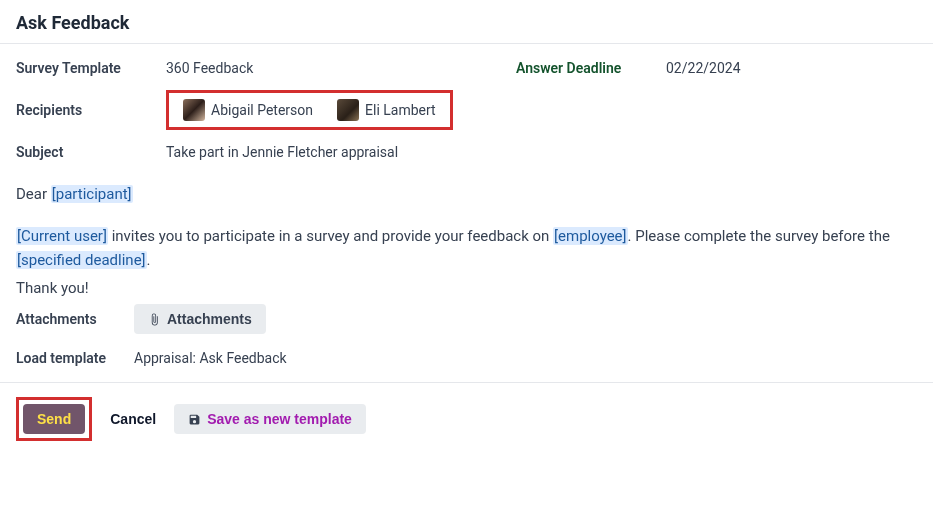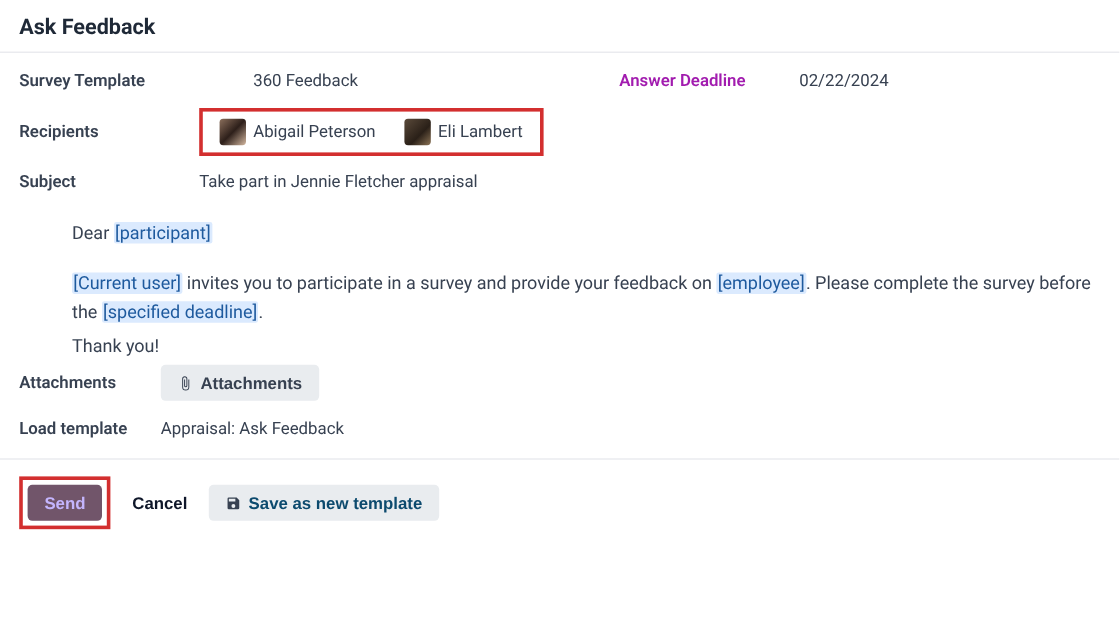--- a/index.html
+++ b/index.html
@@ -29,37 +29,36 @@
     align-items: flex-start;
     margin-bottom: 14px;
   }
   .two-cols {
     display: flex;
   }
   .col-left {
     flex: 0 0 500px;
     display: flex;
     align-items: center;
-    gap: 45px;
   }
   .col-right {
     flex: 1;
     display: flex;
     align-items: center;
   }
   .label {
     flex: 0 0 150px;
     font-weight: 600;
     color: #374151;
     font-size: 14px;
   }
   .label-narrow {
     flex: 0 0 150px;
     font-weight: 600;
-    color: #a21caf;
+    color: #14532d;
     font-size: 14px;
   }
   .value {
     font-size: 14px;
     color: #374151;
   }
   .recipients-wrapper {
     display: flex;
     align-items: center;
   }
@@ -87,21 +86,20 @@
     background: linear-gradient(135deg, #8b6f5c 0%, #2d1f1a 50%, #d4b8a0 100%);
   }
   .avatar-2 {
     background: linear-gradient(135deg, #5a4a3a 0%, #2a2018 60%, #8b7355 100%);
   }
   .body-area {
     padding: 0 16px;
     font-size: 15px;
     line-height: 1.6;
     color: #374151;
-    margin-left: 44px;
   }
   .body-area p {
     margin: 0 0 4px 0;
   }
   .placeholder {
     background: #dbeafe;
     color: #1e5a9e;
     padding: 0px 1px;
     border-radius: 2px;
   }
@@ -152,31 +150,31 @@
     align-items: center;
     gap: 10px;
   }
   .send-wrap {
     border: 3px solid #d32f2f;
     padding: 4px;
     display: inline-block;
   }
   .btn-primary {
     background: #71556a;
-    color: #c4b5fd;
+    color: #fde047;
     border: none;
     padding: 7px 14px;
     border-radius: 4px;
     font-size: 14px;
     font-weight: 600;
     cursor: pointer;
   }
   .btn-secondary {
     background: #e9ecef;
-    color: #0c4a6e;
+    color: #a21caf;
     border: none;
     padding: 7px 14px;
     border-radius: 4px;
     font-size: 14px;
     font-weight: 600;
     cursor: pointer;
     display: inline-flex;
     align-items: center;
     gap: 6px;
   }

